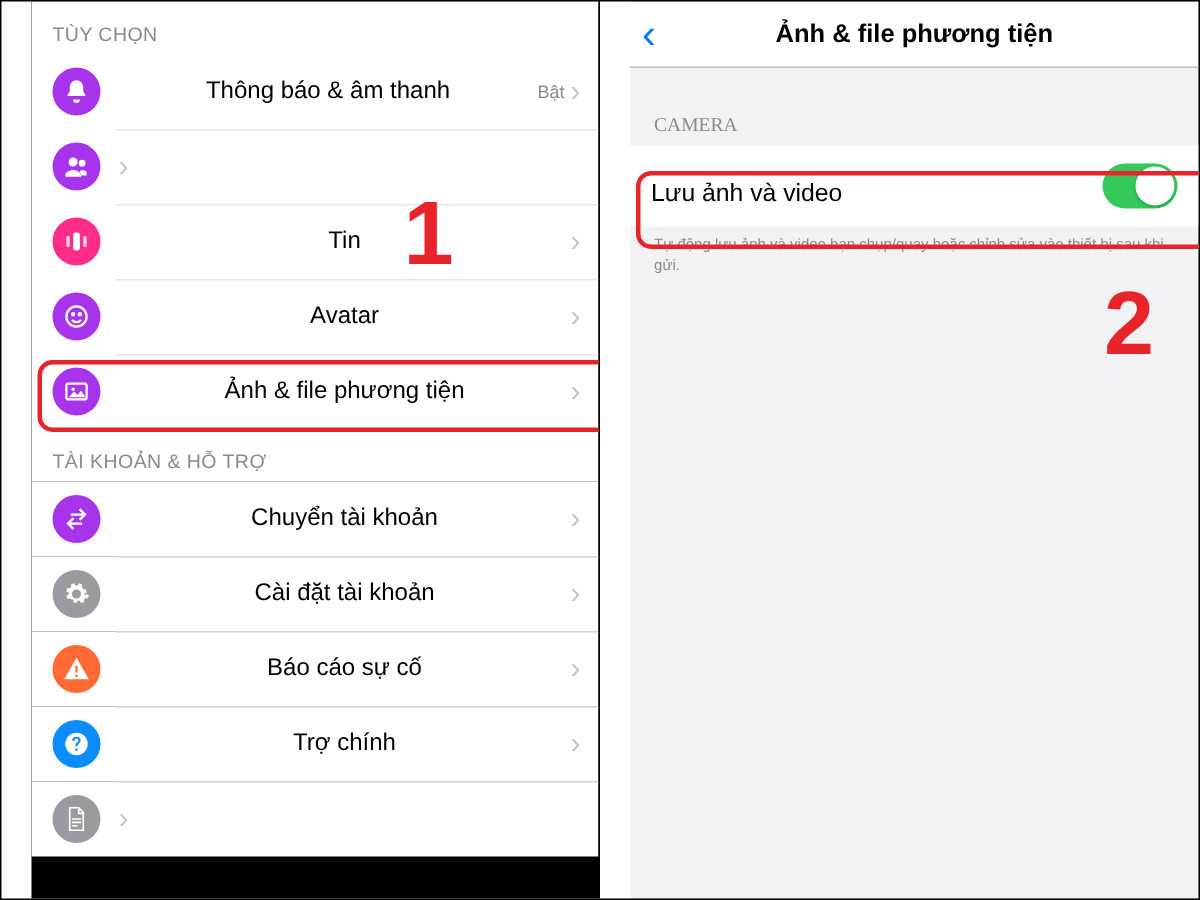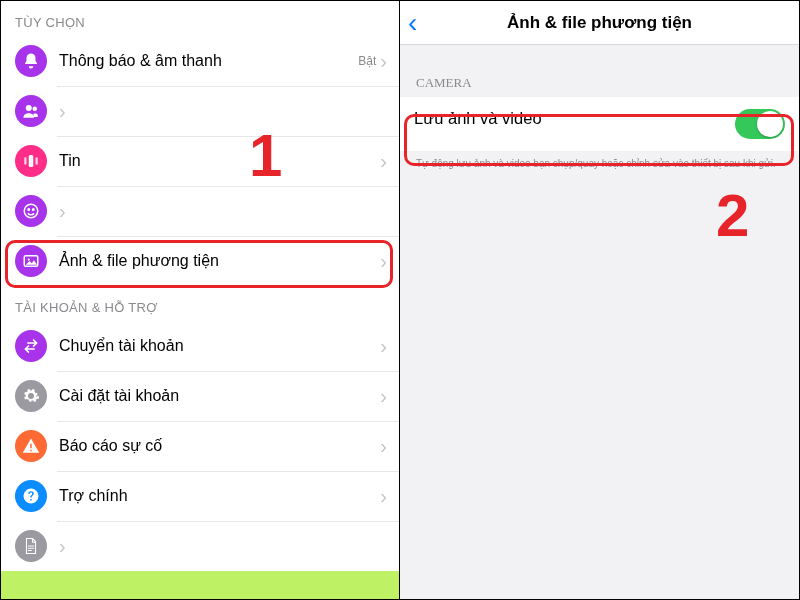--- a/index.html
+++ b/index.html
@@ -13,38 +13,40 @@
   }
   .container {
     display: flex;
     width: 800px;
     height: 600px;
     border: 1px solid #000;
   }
   .pane {
     width: 50%;
     height: 100%;
-    background: #bef264;
+    background: #000000;
     position: relative;
     overflow: hidden;
+    margin-left: 20px;
   }
   .pane.left { border-right: 1px solid #000; }
   .section-header {
     font-size: 13px;
     color: #8a8a8e;
     letter-spacing: 0.3px;
     padding: 14px 14px 6px 14px;
     background: #fff;
   }
   .row {
     display: flex;
     align-items: center;
     padding: 9px 12px 9px 14px;
     background: #fff;
     position: relative;
+    text-align: center;
   }
   .row + .row::before {
     content: "";
     position: absolute;
     left: 56px;
     right: 0;
     top: 0;
     height: 1px;
     background: #e6e6e8;
   }
@@ -115,21 +117,21 @@
   .right-body { background: #f2f2f4; height: calc(100% - 44px); }
   .camera-header {
     font-size: 13px;
     color: #8a8a8e;
     padding: 30px 16px 6px 16px;
     font-family: Liberation Serif, serif;
   }
   .setting-row {
     background: #fff;
     display: flex;
-    align-items: flex-start;
+    align-items: flex-end;
     padding: 12px 14px;
   }
   .setting-label {
     flex: 1;
     font-size: 16.5px;
     color: #000;
   }
   .toggle {
     width: 50px;
     height: 30px;
@@ -201,20 +203,21 @@
 
     <div class="row">
       <div class="icon-wrap" style="background:#a733ea">
         <svg width="18" height="18" viewBox="0 0 24 24" fill="none" stroke="#fff" stroke-width="2">
             <circle cx="12" cy="12" r="9"></circle>
             <circle cx="9" cy="10" r="1" fill="#fff"></circle>
             <circle cx="15" cy="10" r="1" fill="#fff"></circle>
             <path d="M8 15c1 1.5 2.5 2 4 2s3-.5 4-2"></path>
           </svg>
       </div>
+      <div class="row-label">Avatar</div>
       <div class="chev">›</div>
     </div>
 
     <div class="row">
       <div class="icon-wrap" style="background:#a733ea">
         <svg width="18" height="18" viewBox="0 0 24 24" fill="#fff">
             <rect x="3" y="5" width="18" height="14" rx="2" fill="none" stroke="#fff" stroke-width="2"></rect>
             <circle cx="9" cy="10" r="1.5"></circle>
             <path d="M5 17l5-5 3 3 3-4 4 6z"></path>
           </svg>

